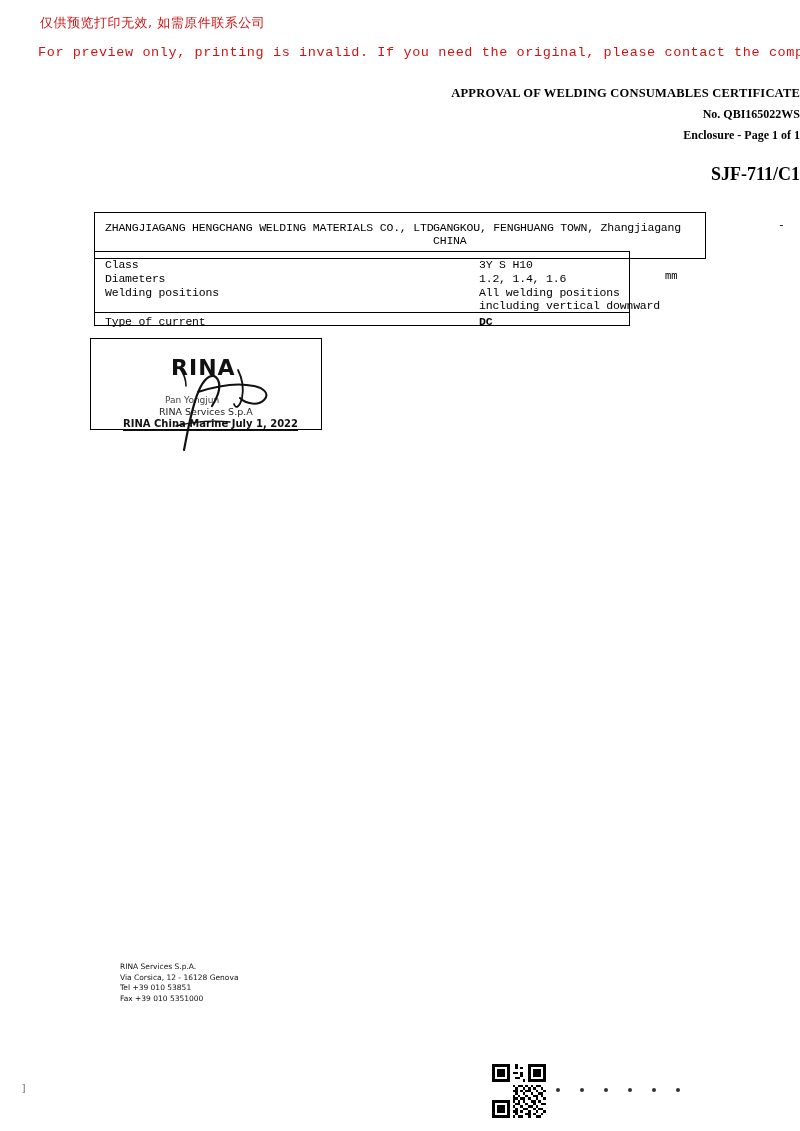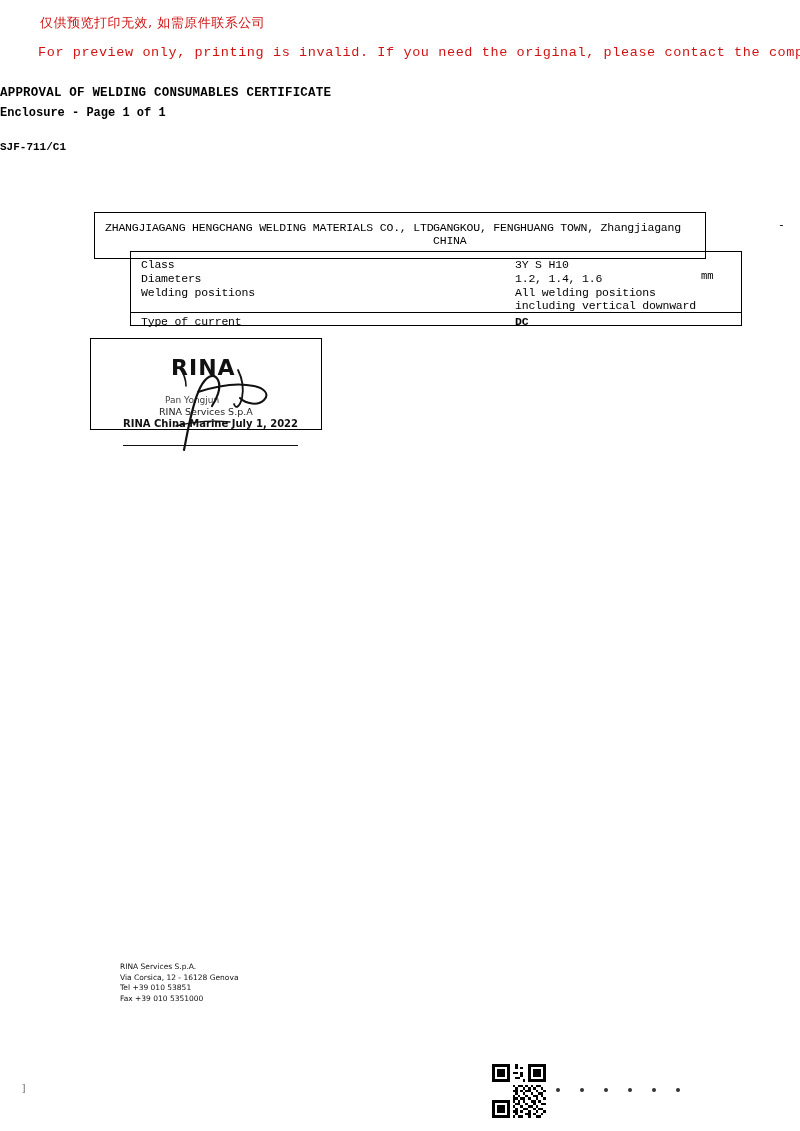--- a/index.html
+++ b/index.html
@@ -37,39 +37,39 @@
     letter-spacing: 0.6px;
     white-space: nowrap;
   }
 
   
   .title-block {
     position: absolute;
     left: 0;
     top: 86px;
     width: 800px;
-    text-align: left;
-    font-family: Liberation Mono, monospace;
+    text-align: right;
+    font-family: Liberation Serif, serif;
     font-weight: bold;
   }
   .title-line-1 {
     font-size: 12.5px;
     letter-spacing: 0.2px;
     margin-bottom: 6px;
   }
   .title-line-2 {
     font-size: 12px;
     margin-bottom: 6px;
   }
   .title-line-3 {
     font-size: 12px;
     margin-bottom: 21px;
   }
   .title-line-4 {
-    font-size: 11px;
+    font-size: 18px;
   }
 
   
   .table-company {
     position: absolute;
     left: 94px;
     top: 212px;
     width: 612px;
     border: 1px solid #000;
     box-sizing: border-box;
@@ -107,25 +107,24 @@
     left: 683px;
     top: 5px;
     font-family: "Liberation Mono", monospace;
     font-size: 11.5px;
   }
 
   .table-spec {
     position: absolute;
     left: 94px;
     top: 251px;
-    width: 612px;
+    width: 536px;
     height: 75px;
     border: 1px solid #000;
     box-sizing: border-box;
-    margin-left: 36px;
   }
   .spec-divider {
     position: absolute;
     left: 0;
     top: 60px;
     width: 100%;
     height: 1px;
     background: #000;
   }
   .spec-label {
@@ -190,21 +189,21 @@
   }
   .stamp-office {
     position: absolute;
     left: 32px;
     top: 79px;
     font-family: "DejaVu Sans", sans-serif;
     font-weight: bold;
     font-size: 10px;
     color: #111;
     border-bottom: 1px solid #111;
-    padding-bottom: 16px;
+    padding-bottom: 1px;
   }
   .signature-svg {
     position: absolute;
     left: 0;
     top: 0;
     width: 300px;
     height: 130px;
     pointer-events: none;
   }
 
@@ -252,20 +251,21 @@
   }
 </style>
 </head>
 <body>
 
 <div class="notice-cn">仅供预览打印无效, 如需原件联系公司</div>
 <div class="notice-en">For preview only, printing is invalid. If you need the original, please contact the company</div>
 
 <div class="title-block">
   <div class="title-line-1">APPROVAL OF WELDING CONSUMABLES CERTIFICATE</div>
+  <div class="title-line-2">No. QBI165022WS</div>
   <div class="title-line-3">Enclosure - Page 1 of 1</div>
   <div class="title-line-4">SJF-711/C1</div>
 </div>
 
 <div class="table-company">
   <div class="company-name">ZHANGJIAGANG HENGCHANG WELDING MATERIALS CO., LTD</div>
   <div class="company-addr">GANGKOU, FENGHUANG TOWN, Zhangjiagang</div>
   <div class="company-addr-2">CHINA</div>
   <div class="addr-dash">-</div>
 </div>

